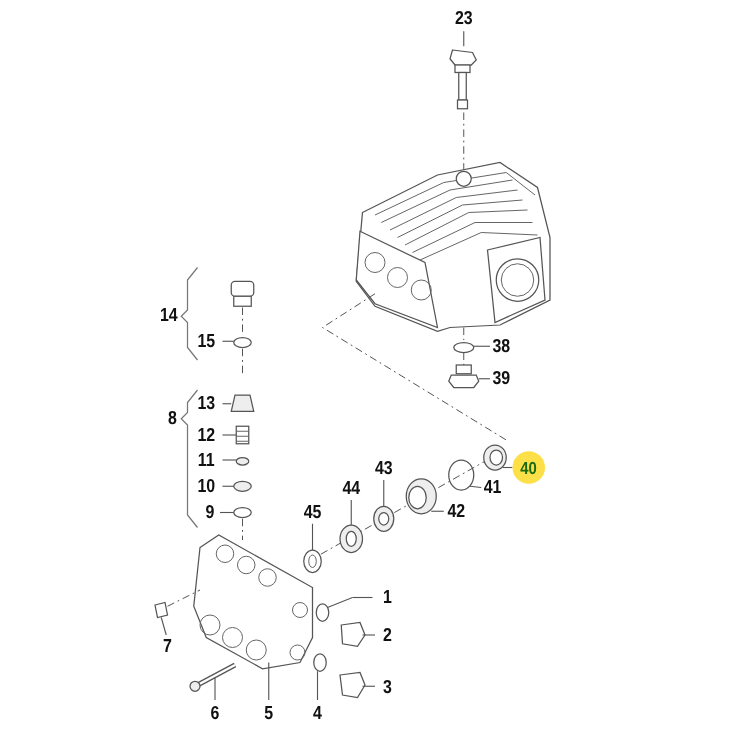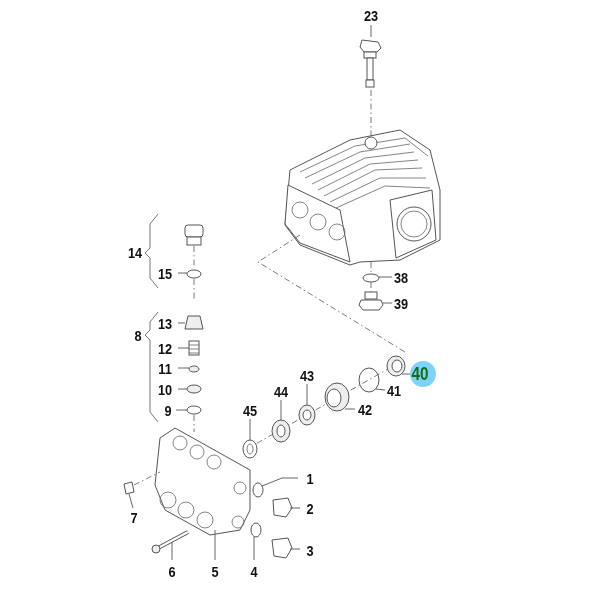--- a/index.html
+++ b/index.html
@@ -2,23 +2,23 @@
 <html><head>
 <meta charset="utf-8">
 <style>
   html, body { margin: 0; padding: 0; background: #ffffff; }
   body { width: 600px; height: 600px; position: relative; overflow: hidden;
          font-family: "Liberation Sans", sans-serif; }
   #diagram { position: absolute; left: 0; top: 0; width: 600px; height: 600px; }
   .lbl { position: absolute; font-family: "Liberation Sans", sans-serif; font-weight: bold;
          font-size: 15px; color: #111; transform: translate(-50%, -50%) scaleX(0.85);
          line-height: 1; white-space: nowrap; cursor: pointer; }
-  .lbl.hl { width: 26px; height: 26px; border-radius: 50%; background: #7dd3fc;
-            color: #1a6b12; display: flex; align-items: center; justify-content: flex-start;
-            transform: translate(-50%, -50%); font-size: 18px; }
+  .lbl.hl { width: 26px; height: 26px; border-radius: 50%; background: #fde047;
+            color: #1a6b12; display: flex; align-items: center; justify-content: center;
+            transform: translate(-50%, -50%); font-size: 14px; }
   .lbl.hl span { display: inline-block; transform: scaleX(0.85); }
   svg .part { fill: #fff; stroke: #555; stroke-width: 1; }
   svg .partg { fill: #eee; stroke: #555; stroke-width: 1; }
   svg .thin { fill: none; stroke: #666; stroke-width: 0.8; }
   svg .leader { fill: none; stroke: #555; stroke-width: 0.9; }
   svg .dash { fill: none; stroke: #555; stroke-width: 0.8; stroke-dasharray: 6 3 1.5 3; }
   svg .brace { fill: none; stroke: #777; stroke-width: 1; }
 </style>
 </head>
 <body>

